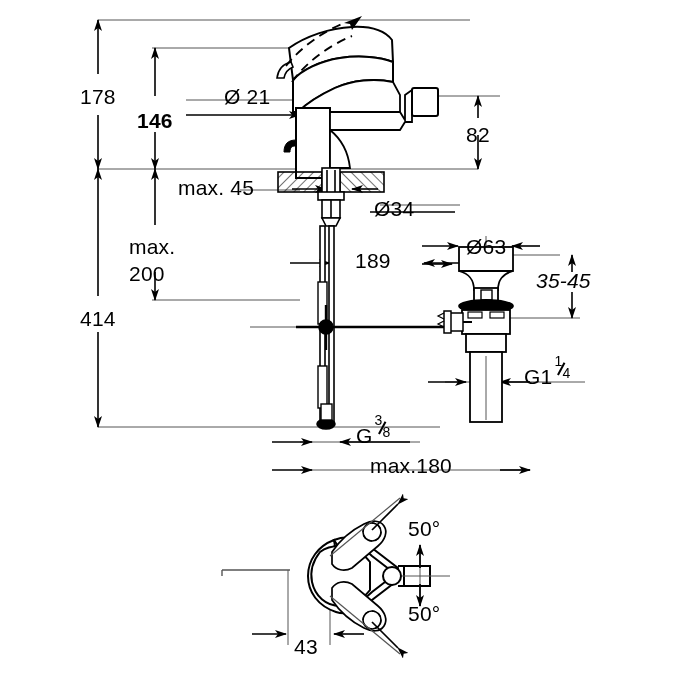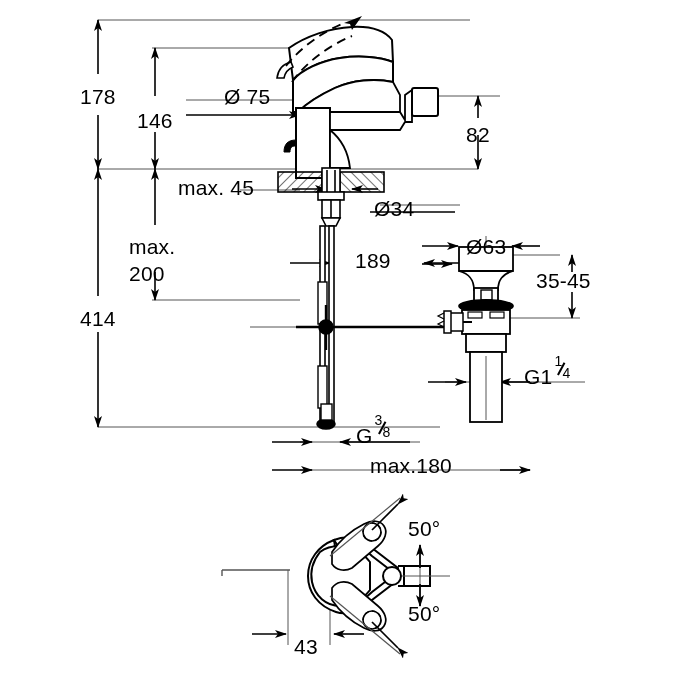--- a/index.html
+++ b/index.html
@@ -265,30 +265,30 @@
       <line x1="222" y1="570" x2="290" y2="570" stroke="#555" stroke-width="1.4"></line>
       <line x1="222" y1="570" x2="222" y2="576" stroke="#555" stroke-width="1.4"></line>
     </g>
 
     <g stroke="#555" stroke-width="1" fill="none">
       <line x1="486" y1="236" x2="486" y2="246"></line>
     </g>
   </svg>
 
   <div class="dim-label" style="left:80px; top:86px;">178</div>
-  <div class="dim-label" style="left:137px; top:110px;">146</div>
-  <div class="dim-label" style="left:224px; top:86px;">Ø 75</div>
+  <div class="dim-label" style="left:137px; top:110px;font-weight:bold;">146</div>
+  <div class="dim-label" style="left:224px; top:86px;">Ø 21</div>
   <div class="dim-label" style="left:466px; top:124px;">82</div>
   <div class="dim-label" style="left:178px; top:177px;text-align:right;">max. 45</div>
   <div class="dim-label" style="left:374px; top:198px;">Ø34</div>
   <div class="dim-label" style="left:129px; top:236px;">max.</div>
   <div class="dim-label" style="left:129px; top:263px;">200</div>
   <div class="dim-label" style="left:355px; top:250px;">189</div>
   <div class="dim-label" style="left:466px; top:236px;">Ø63</div>
-  <div class="dim-label" style="left:536px; top:270px;">35-45</div>
+  <div class="dim-label" style="left:536px; top:270px;font-style:italic;">35-45</div>
   <div class="dim-label" style="left:80px; top:308px;">414</div>
 
   <div class="dim-label" style="left:524px; top:362px;">
     <span>G1</span><span class="frac"><span class="num">1</span><span class="bar"></span><span class="den">4</span></span>
   </div>
 
   <div class="dim-label" style="left:356px; top:421px;">
     <span>G</span><span class="frac"><span class="num">3</span><span class="bar"></span><span class="den">8</span></span>
   </div>
 

